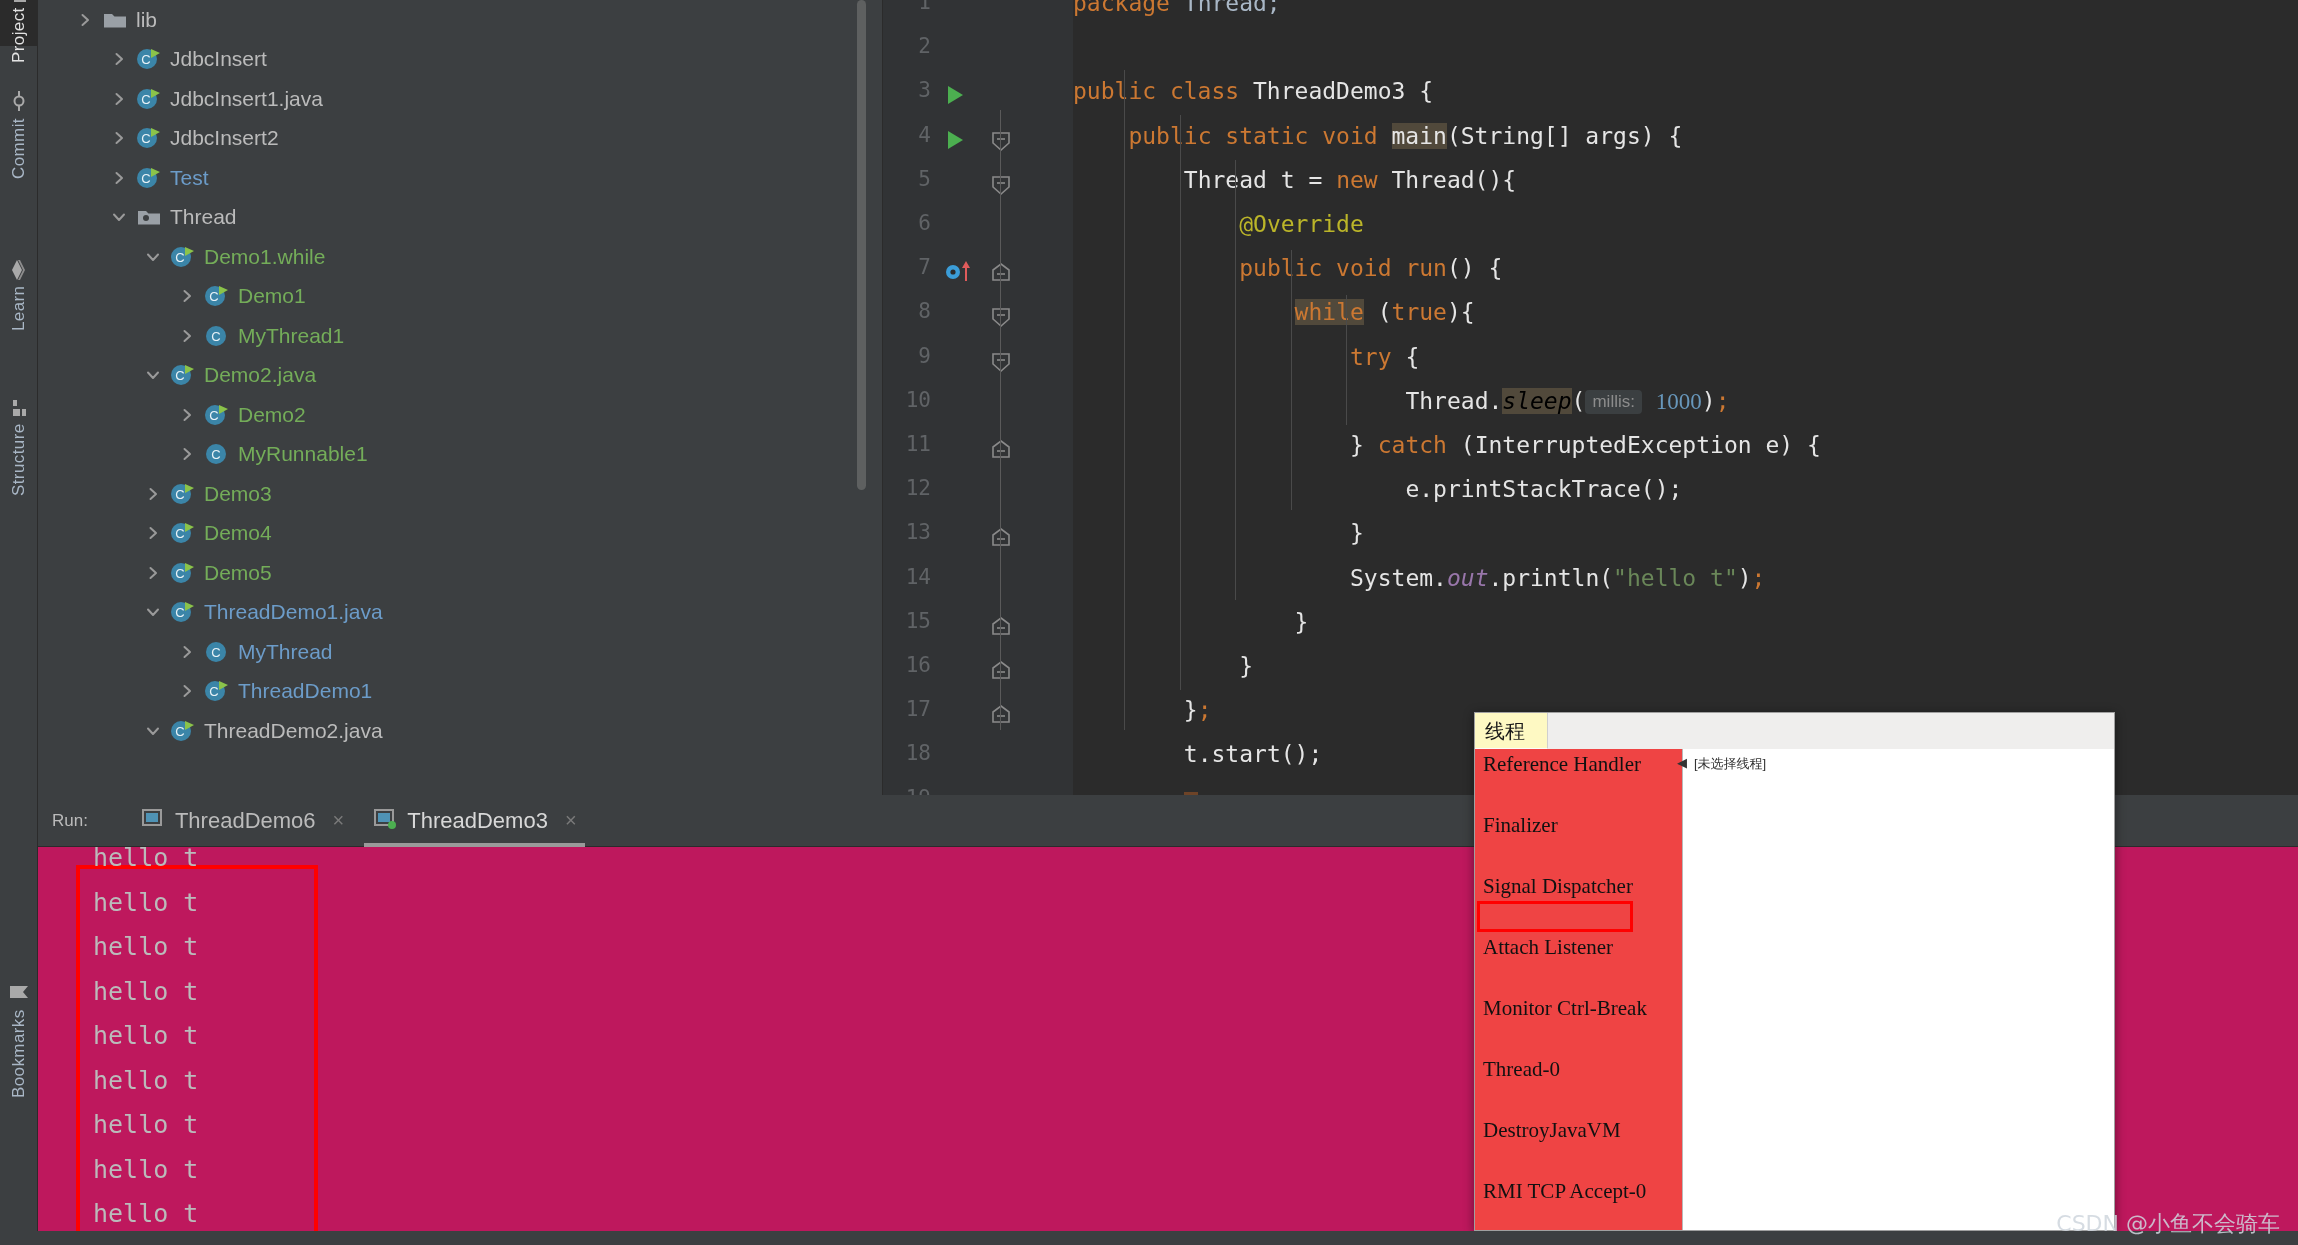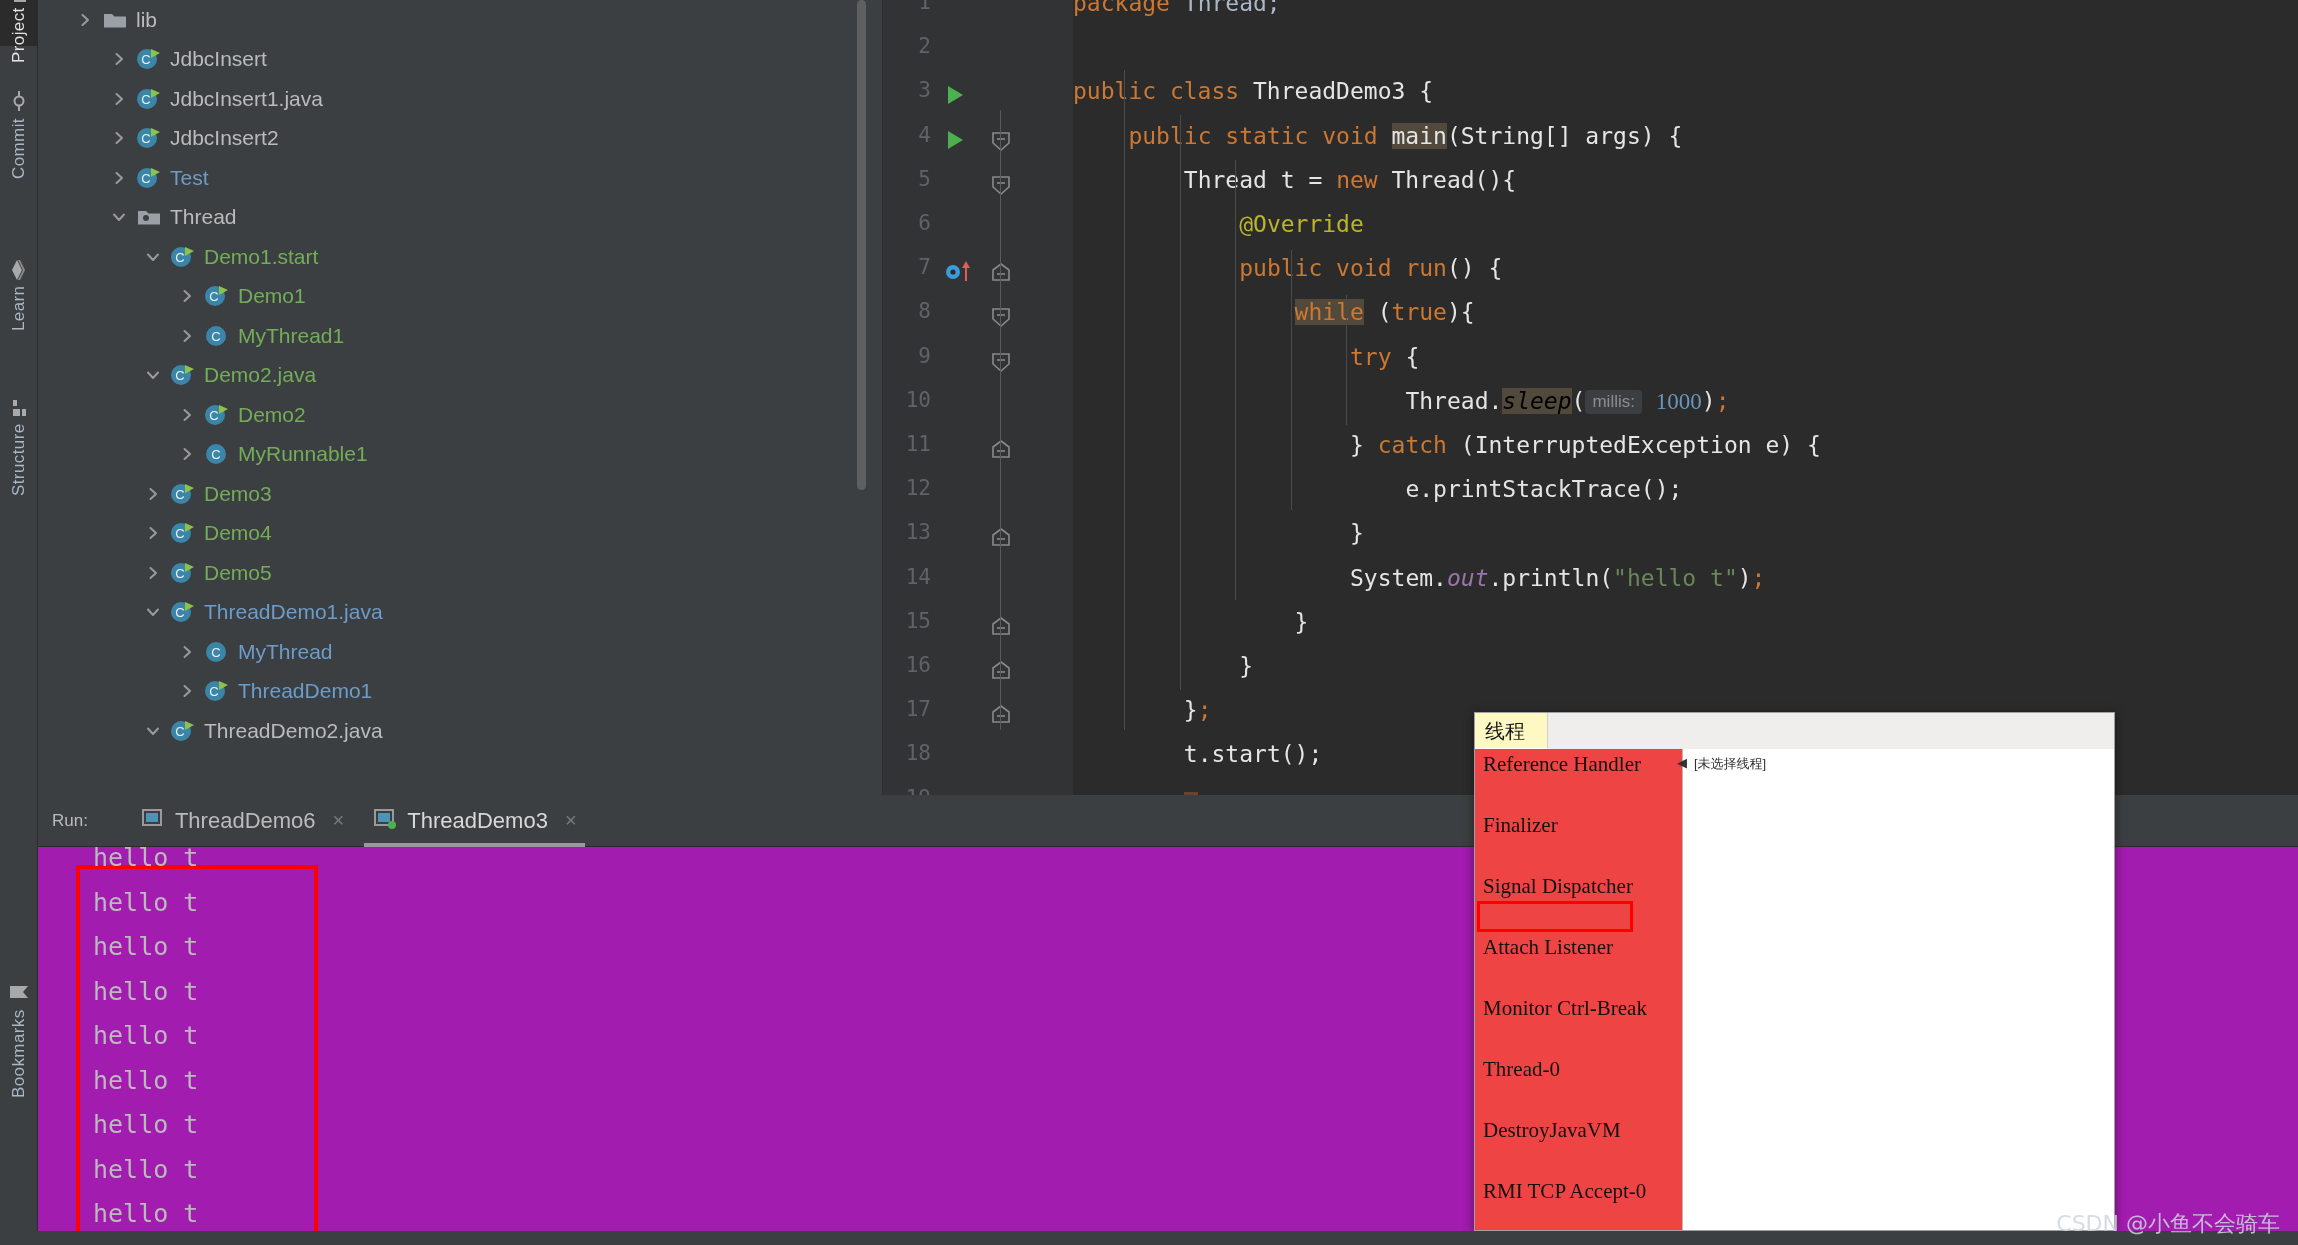--- a/index.html
+++ b/index.html
@@ -105,21 +105,21 @@
     padding:0 14px; position:relative; color:#bbbbbb; font-size:22px;
   }
   .runtab.active { color:#d8d8d8; }
   .runtab.active:after {
     content:""; position:absolute; left:6px; right:6px; bottom:0;
     height:4px; background:#9a9a9a;
   }
   .tabclose { color:#7a7a7a; font-size:20px; margin-left:6px; }
 
   .console {
-    position:absolute; left:0; top:52px; right:0; bottom:0; background:#a21caf;
+    position:absolute; left:0; top:52px; right:0; bottom:0; background:#be185d;
   }
   .cout {
     position:absolute; left:55px; font-size:25px; color:#bbbbbb;
     font-family:"DejaVu Sans Mono", monospace; white-space:pre;
   }
   .redbox {
     position:absolute; border:4px solid #ff0000; pointer-events:none;
   }
 
   
@@ -308,21 +308,21 @@
             <path d="M3 5.5 L8 11 L13 5.5" fill="none" stroke="#9a9a9a" stroke-width="2" stroke-linecap="round" stroke-linejoin="round"></path>
           </svg>
         </span>
         <span class="tico">
           <svg width="28" height="24" viewBox="0 0 28 24">
             <circle cx="12" cy="12" r="10" fill="#3b85a8"></circle>
             <text x="11" y="17" font-size="13" font-family="Liberation Sans" fill="#e8f2f7" text-anchor="middle">C</text>
             <path d="M16 2 L25 6 L16 11z" fill="#8bc34a"></path>
           </svg>
         </span>
-        <span class="tlabel c-green">Demo1.start</span>
+        <span class="tlabel c-green">Demo1.while</span>
       </div>
       <div class="trow" style="padding-left: 136px;">
         <span class="arrow">
           <svg width="16" height="16" viewBox="0 0 16 16">
             <path d="M5.5 3 L11 8 L5.5 13" fill="none" stroke="#9a9a9a" stroke-width="2" stroke-linecap="round" stroke-linejoin="round"></path>
           </svg>
         </span>
         <span class="tico">
           <svg width="28" height="24" viewBox="0 0 28 24">
             <circle cx="12" cy="12" r="10" fill="#3b85a8"></circle>

